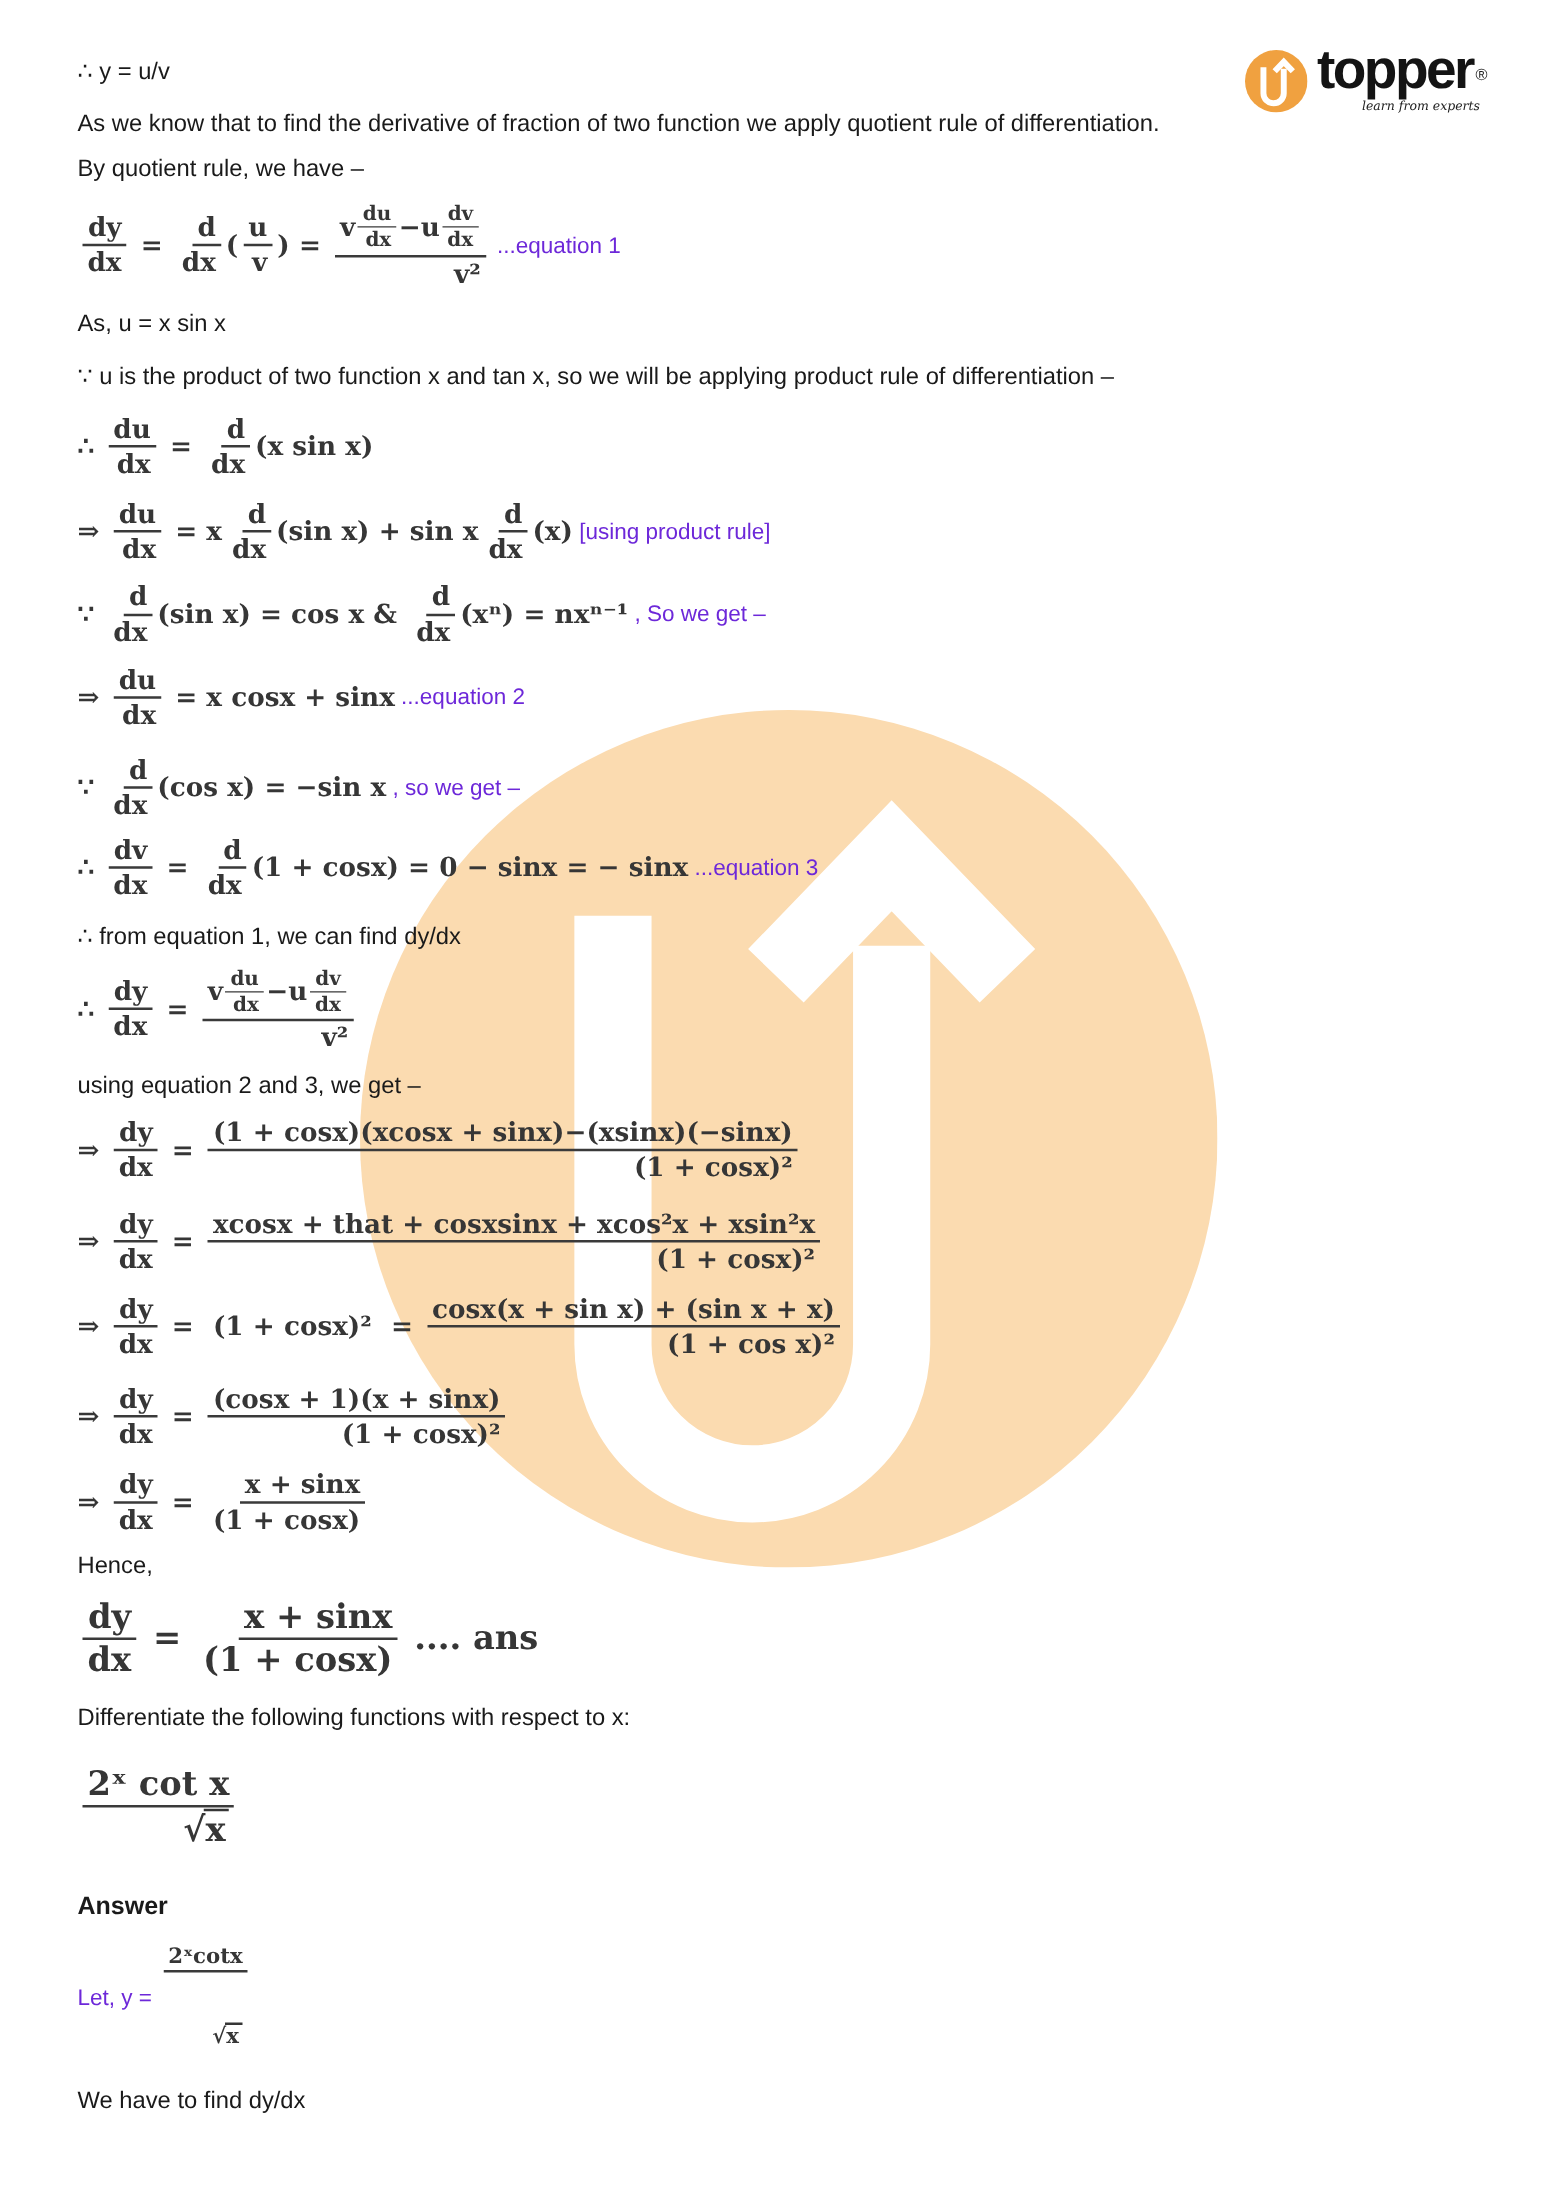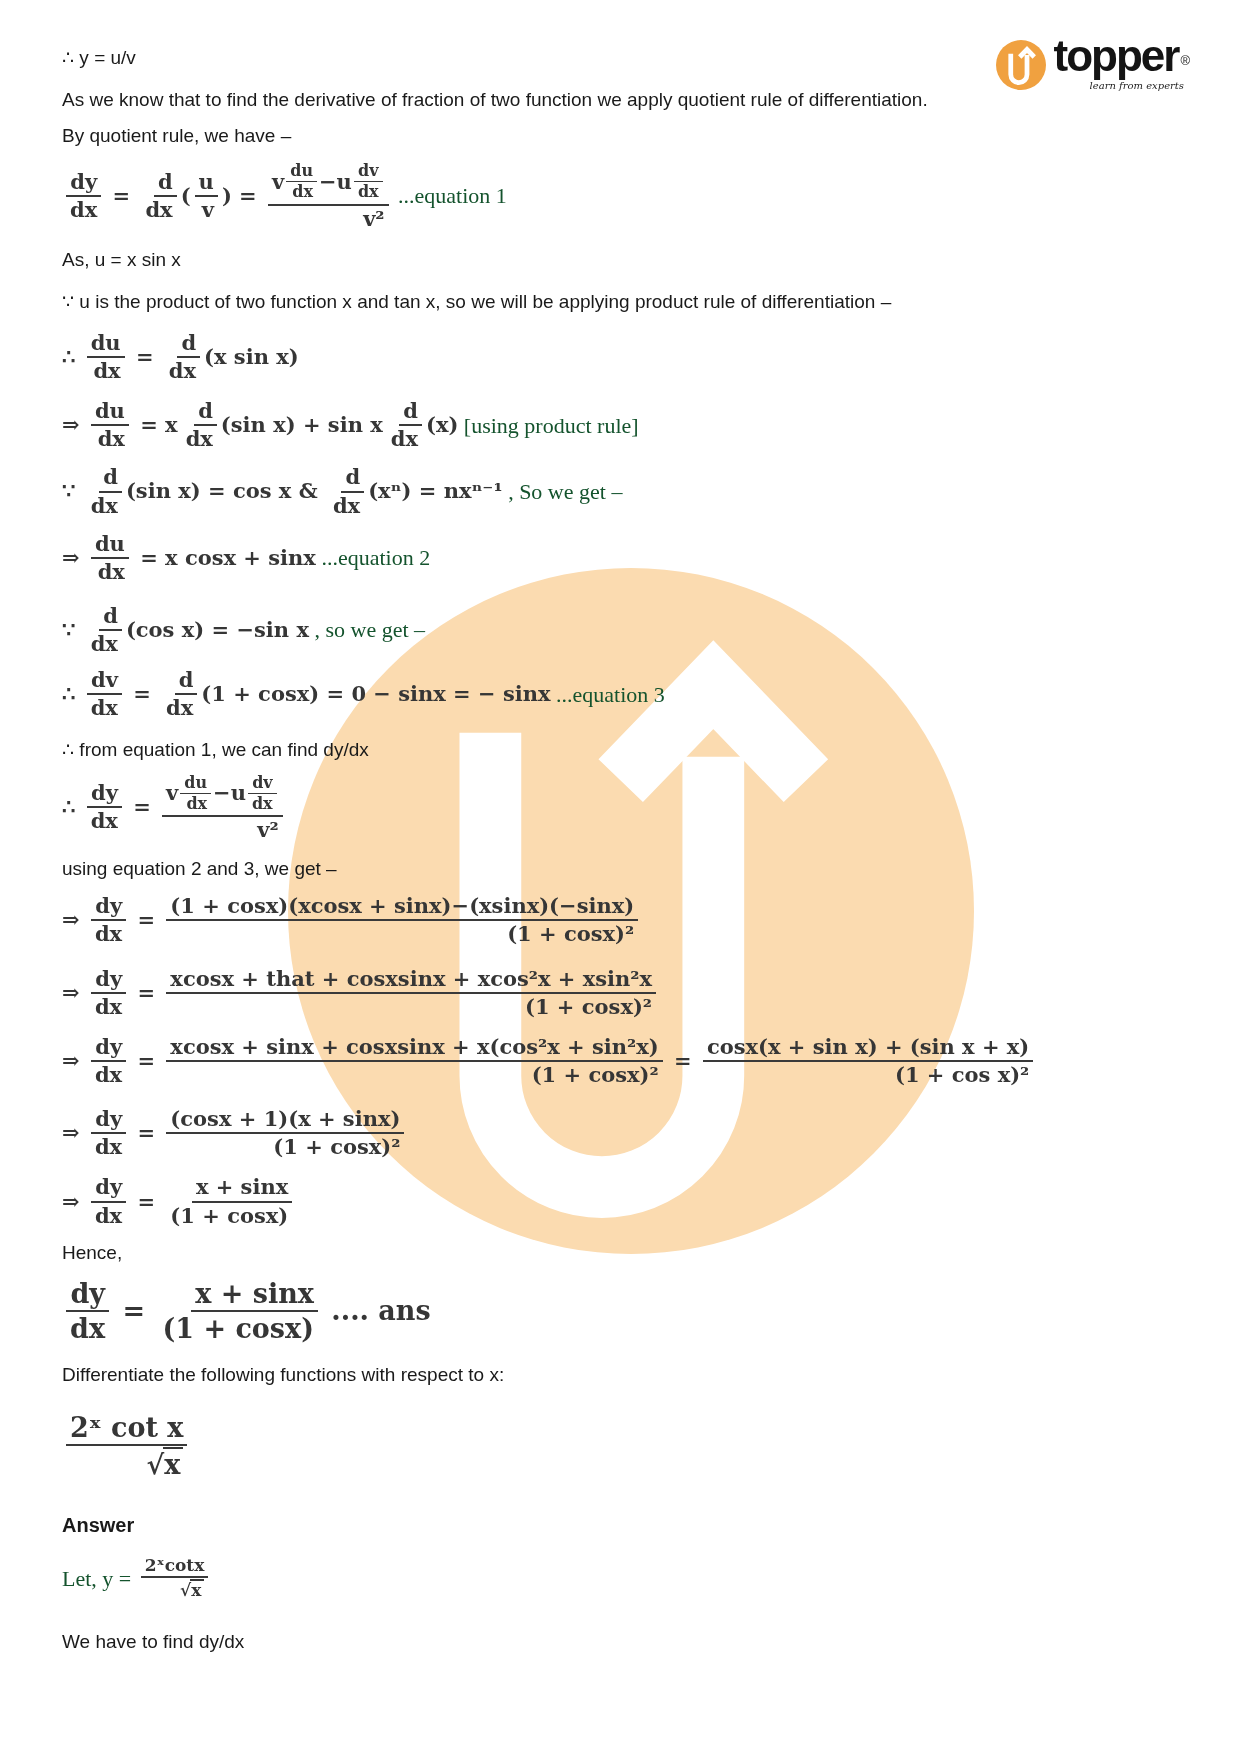--- a/index.html
+++ b/index.html
@@ -20,32 +20,32 @@
 
   
   .content{position:relative;z-index:2;padding:46px 60px 0 62px;}
   .txt{font-size:19px;line-height:24px;}
   .txt.bold{font-weight:bold;font-size:20px;}
 
   
   .math{display:flex;align-items:center;font-family:"DejaVu Serif","Liberation Serif",serif;
         font-weight:600;color:#363636;font-size:21px;line-height:1.15;}
   .math .mtext{white-space:pre;}
-  .math .mlabel{font-family:Liberation Serif, serif;font-weight:400;
-                color:#14532d;font-size:22px;white-space:pre;}
+  .math .mlabel{font-family:Liberation Sans, sans-serif;font-weight:400;
+                color:#6d28d9;font-size:18px;white-space:pre;}
   .frac{display:inline-flex;flex-direction:column;align-items:flex-end;vertical-align:middle;
         margin:0 4px;text-align:center;}
   .frac .num,.frac .den{display:inline-flex;align-items:center;justify-content:center;
         padding:1px 4px;white-space:pre;}
   .frac .num{border-bottom:2px solid #3a3a3a;}
   .frac .frac{font-size:0.76em;margin:0 2px;}
   .frac .frac .num{border-bottom-width:1.5px;}
   .math-lg{font-size:27px;}
   .math-lg .frac .num{border-bottom-width:2.2px;}
-  .math-sm-frac .frac{font-size:17px;}
+  .math-sm-frac .frac{font-size:17px;gap:39px;}
   .msqrt{display:inline-flex;align-items:flex-end;}
   .msqrt .rad{margin-right:-1px;}
   .msqrt .radicand{border-top:2px solid currentColor;padding:0 3px 0 1px;}
 </style>
 </head>
 <body>
 
 <svg class="watermark" viewBox="0 0 200 200" aria-hidden="true">
   <circle cx="100" cy="100" r="100" fill="#FBDBB0"></circle>
   <path d="M59 48 V148 a32.5 32.5 0 0 0 65 0 V55" fill="none" stroke="#ffffff" stroke-width="18"></path>
@@ -218,21 +218,20 @@
       </span>
     </div>
   <div class="math" style="margin-top:14px">
       <span class="mtext">⇒ </span>
       <span class="frac">
         <span class="num"><span class="mtext">dy</span></span>
         <span class="den"><span class="mtext">dx</span></span>
       </span>
       <span class="mtext"> = </span>
       <span class="frac">
-        <span class="num"><span class="mtext">xcosx + sinx + cosxsinx + x(cos²x + sin²x)</span></span>
         <span class="den"><span class="mtext">(1 + cosx)²</span></span>
       </span>
       <span class="mtext"> = </span>
       <span class="frac">
         <span class="num"><span class="mtext">cosx(x + sin x) + (sin x + x)</span></span>
         <span class="den"><span class="mtext">(1 + cos x)²</span></span>
       </span>
     </div>
   <div class="math" style="margin-top:18px">
       <span class="mtext">⇒ </span>

